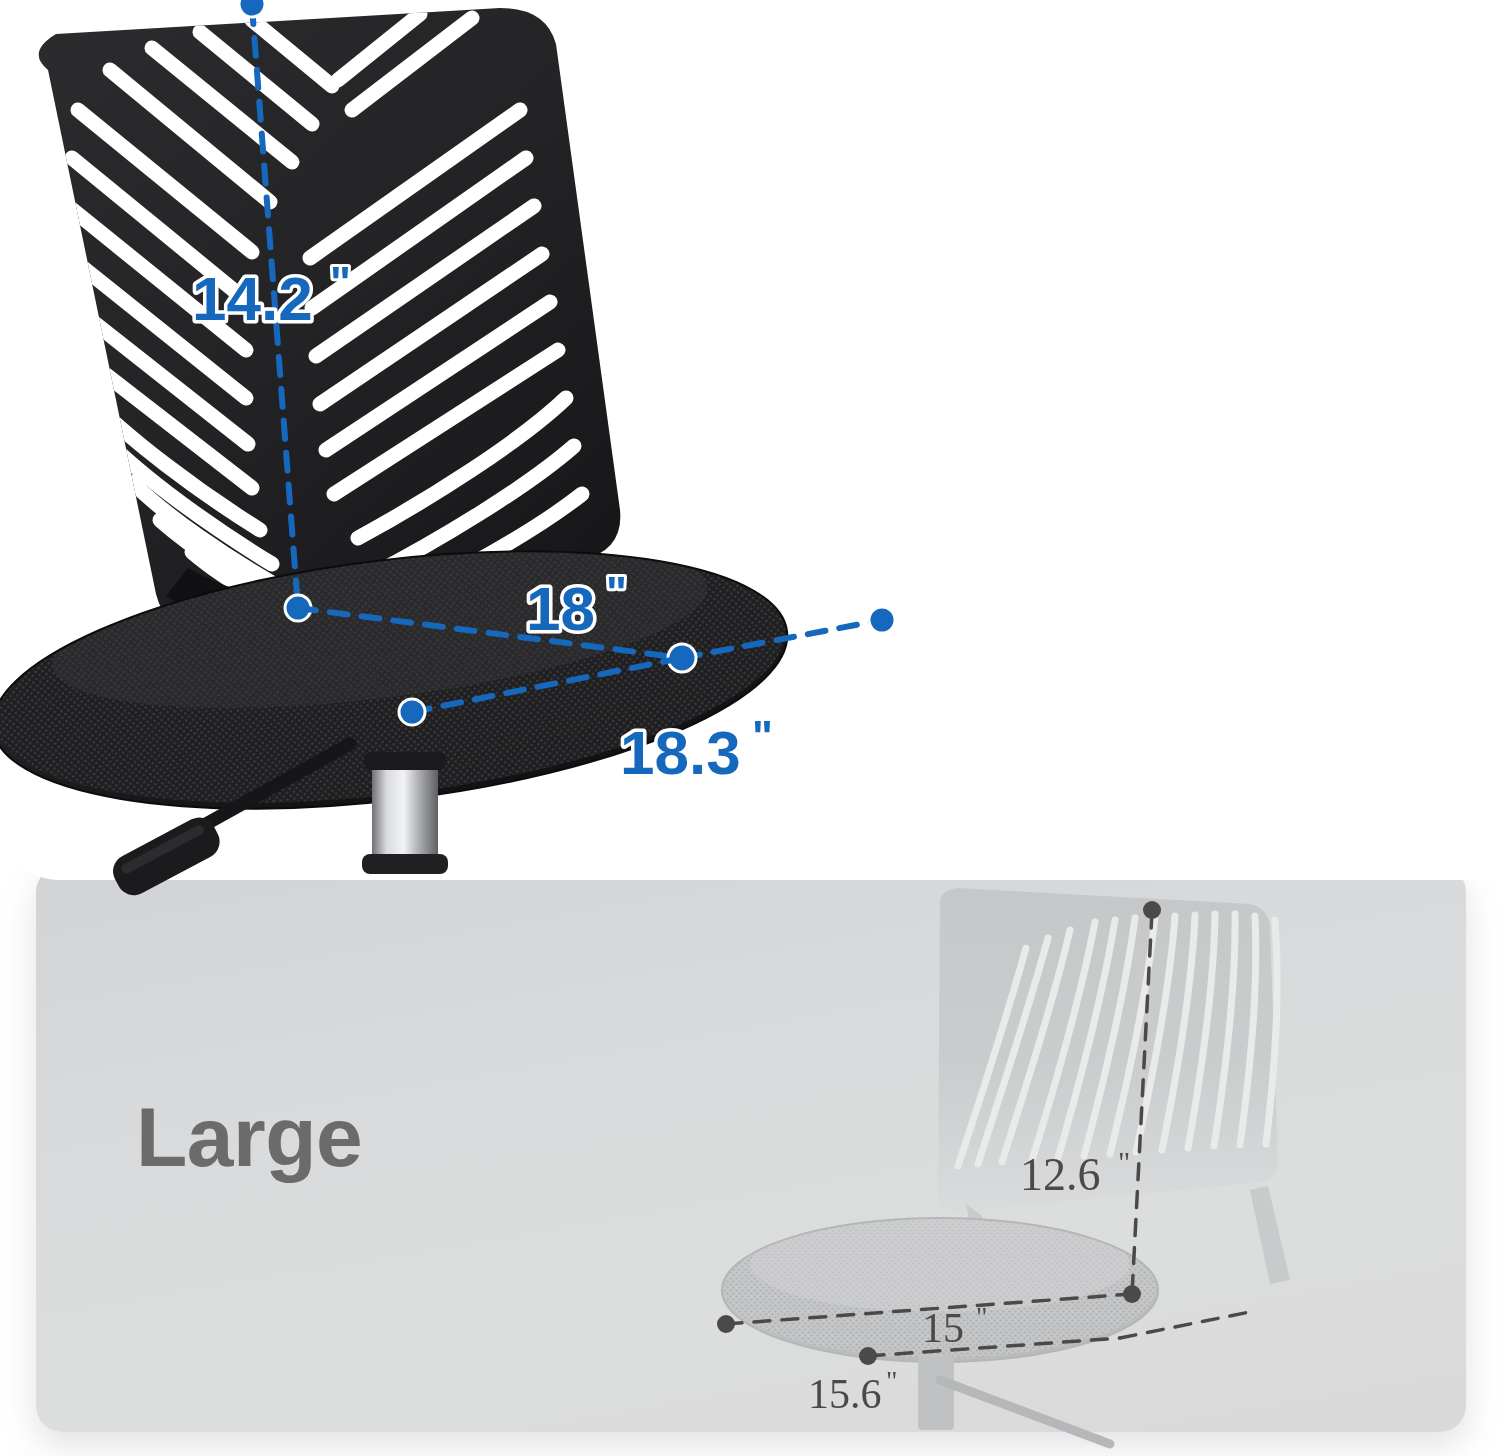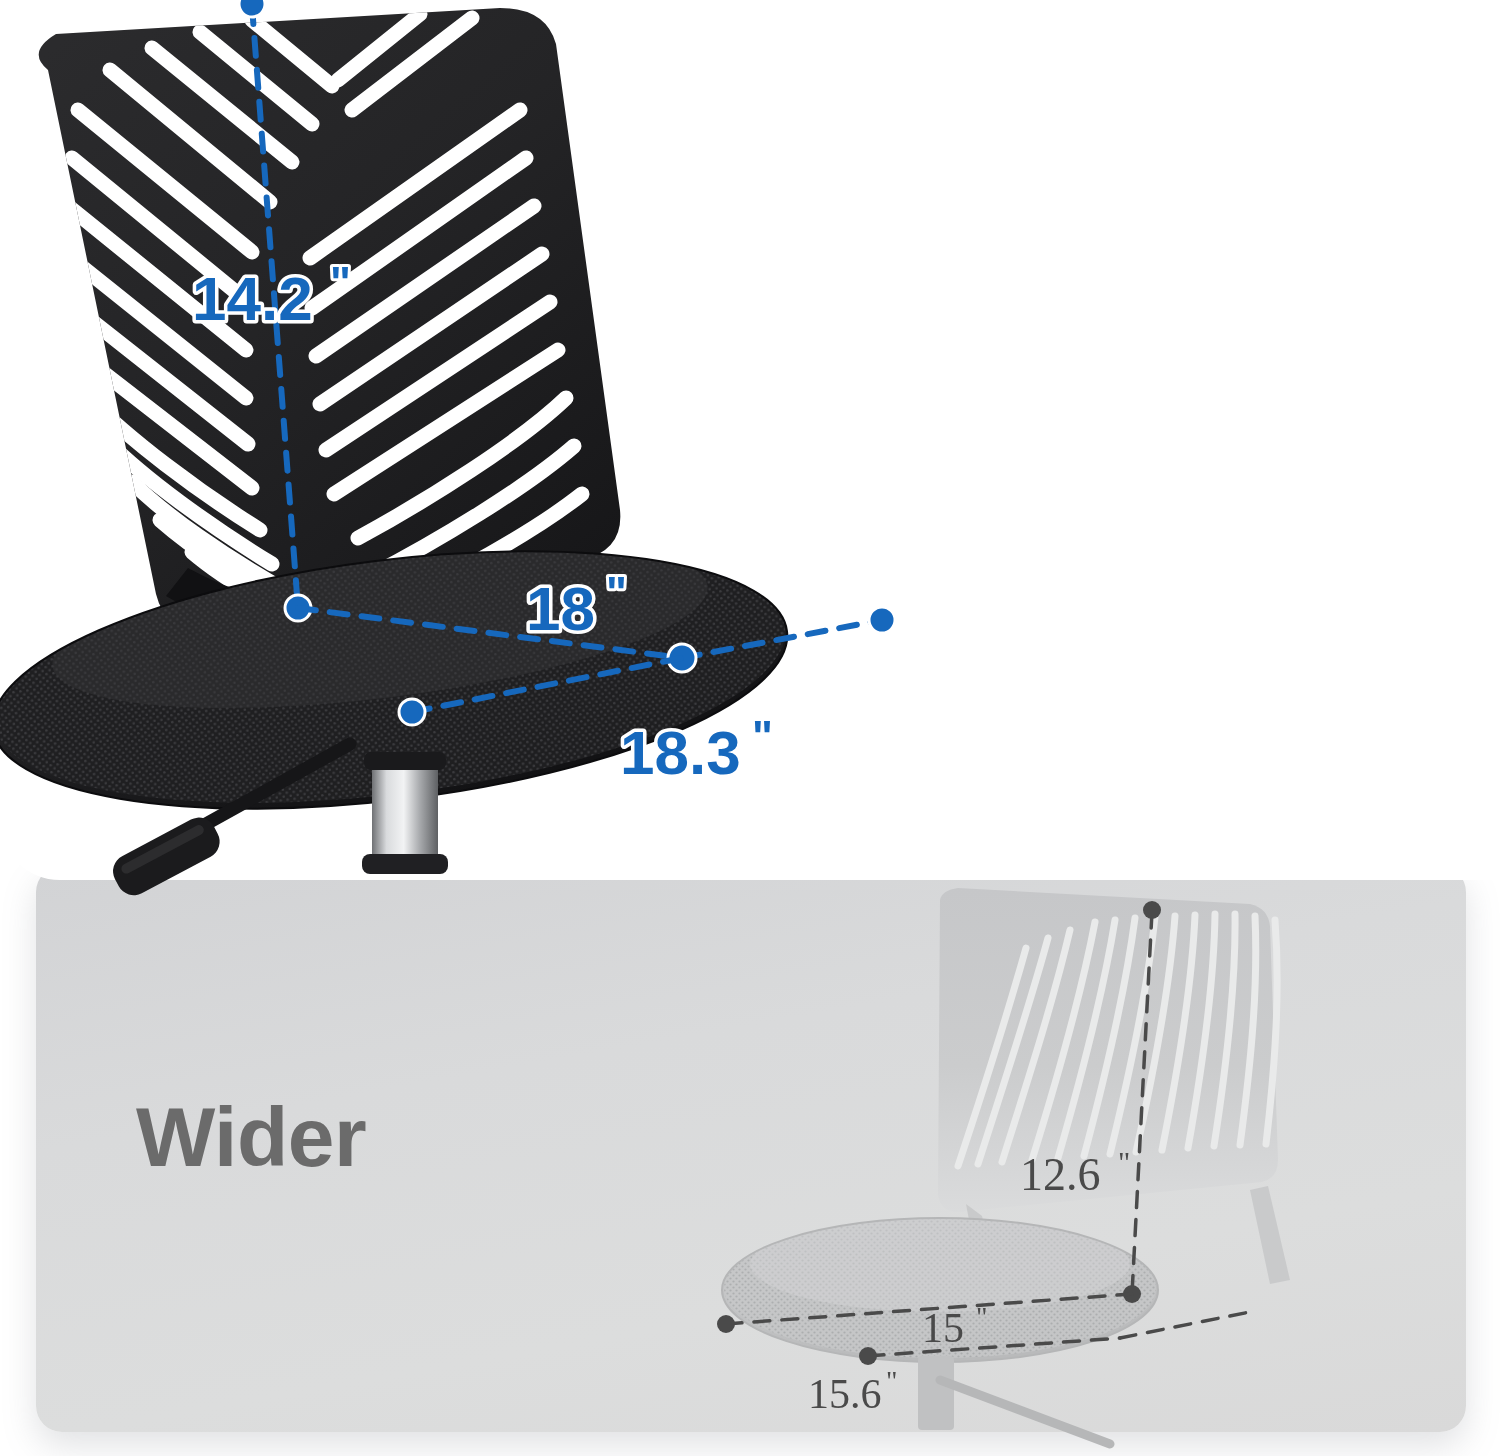--- a/index.html
+++ b/index.html
@@ -153,21 +153,21 @@
       <text class="dimG" x="428" y="312" font-size="30">"</text>
 
       <text class="dimG" x="232" y="482" font-size="42">15</text>
       <text class="dimG" x="286" y="466" font-size="28">"</text>
 
       <text class="dimG" x="118" y="548" font-size="42">15.6</text>
       <text class="dimG" x="196" y="530" font-size="28">"</text>
     </svg>
   </div>
 
-  <div class="others-title">Wider</div>
+  <div class="others-title">Large</div>
 
   <div class="panel-ours"></div>
 
   <div class="chair-ours">
     <svg width="990" height="900" viewBox="0 0 990 900">
       <defs>
         <linearGradient id="gBack" x1="0.1" y1="0" x2="0.9" y2="1">
           <stop offset="0%" stop-color="#2b2b2d"></stop>
           <stop offset="45%" stop-color="#242426"></stop>
           <stop offset="100%" stop-color="#161618"></stop>

